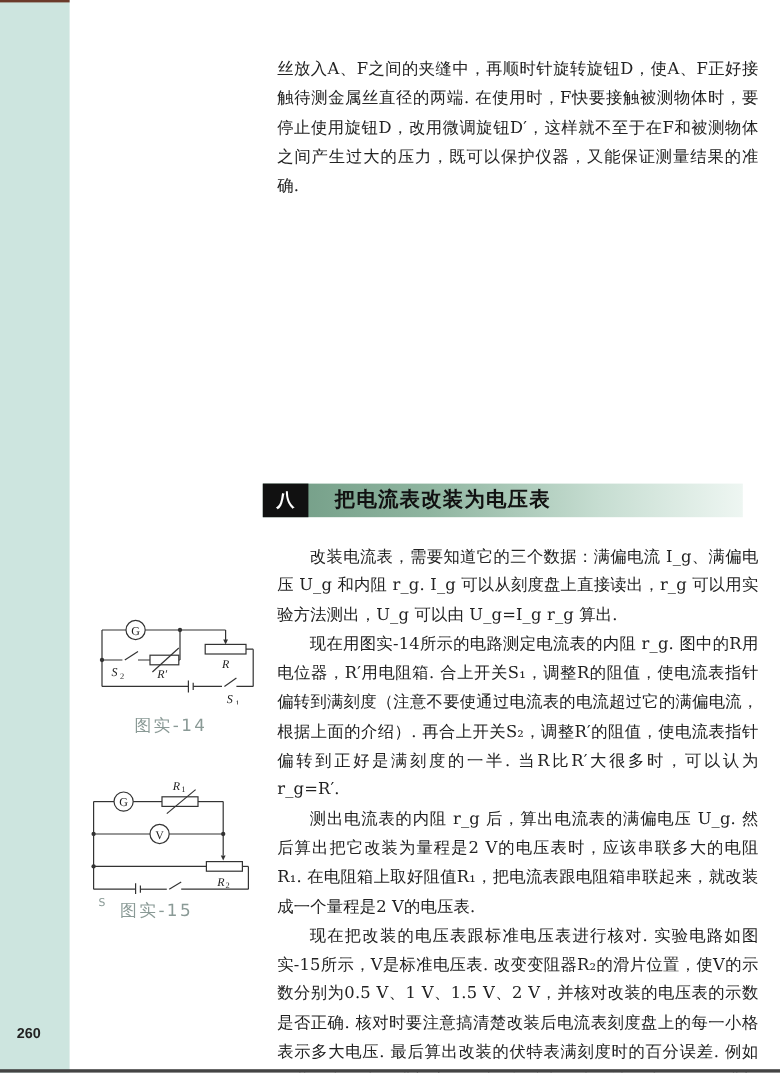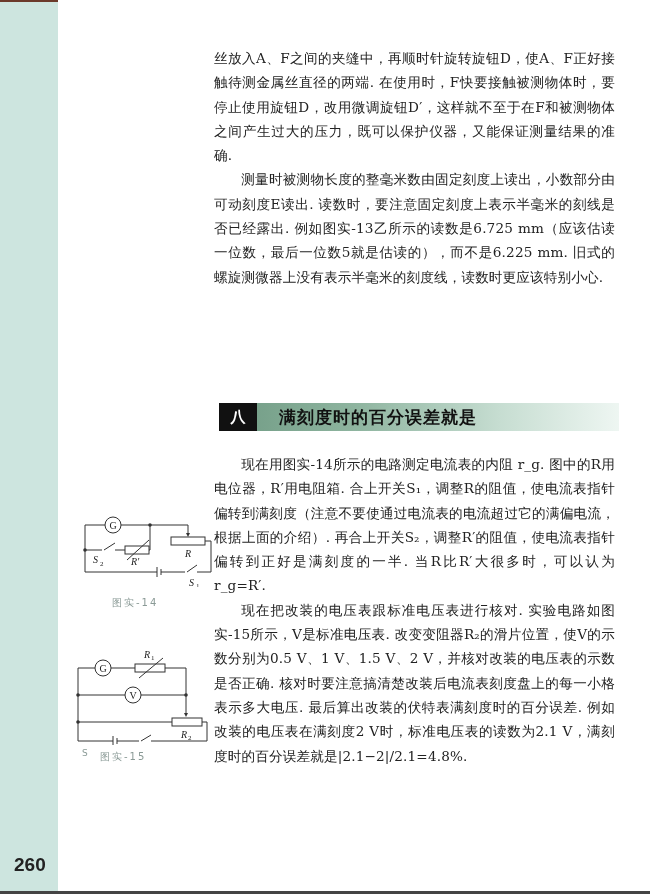--- a/index.html
+++ b/index.html
@@ -1,51 +1,52 @@
 <!DOCTYPE html>
 <html><head>
 <meta charset="utf-8">
 <style>
   html,body{margin:0;padding:0;}
   body{width:650px;height:894px;position:relative;background:#fff;overflow:hidden;
        font-family:"DejaVu Serif",serif;color:#222;}
   .sidebar{position:absolute;left:0;top:0;width:58px;height:894px;background:#cde5df;}
   .sidebar-top{position:absolute;left:0;top:0;width:58px;height:2px;background:#6b3a2a;}
   .bottom-rule{position:absolute;left:0;top:891px;width:650px;height:3px;background:#444;}
-  .text{position:absolute;left:214px;width:401px;font-size:13.6px;line-height:24.3px;letter-spacing:0.15px;}
+  .text{position:absolute;left:231px;width:401px;font-size:13.6px;line-height:24.3px;letter-spacing:0.15px;}
   .p{margin:0;text-align:justify;text-indent:2em;}
   .p.noindent{text-indent:0;}
   .header{position:absolute;left:219px;top:403px;width:400px;height:28px;
           background:linear-gradient(to right,#6f9a83 0%,#8fb5a0 35%,#c6ddd1 70%,#eef6f2 100%);}
   .header-num{position:absolute;left:0;top:0;width:38px;height:28px;background:#111;color:#fff;
           font-family:"DejaVu Sans",sans-serif;font-size:15px;line-height:28px;text-align:center;font-weight:bold;}
   .header-title{position:absolute;left:60px;top:0;height:28px;line-height:28px;color:#111;
           font-family:"DejaVu Sans",sans-serif;font-size:17px;font-weight:bold;letter-spacing:1px;}
   .fig{position:absolute;}
-  .fig-caption{position:absolute;font-size:10px;color:#8a9a96;letter-spacing:2px;font-family:"DejaVu Sans",sans-serif;}
-  .page-num{position:absolute;left:14px;top:854px;font-family:"Liberation Sans",sans-serif;font-weight:bold;font-size:19px;color:#222;}
+  .fig-caption{position:absolute;font-size:14px;color:#8a9a96;letter-spacing:2px;font-family:"DejaVu Sans",sans-serif;}
+  .page-num{position:absolute;left:14px;top:854px;font-family:"Liberation Sans",sans-serif;font-weight:bold;font-size:12px;color:#222;}
 </style>
 </head>
 <body>
 
 <div class="sidebar"></div>
 <div class="sidebar-top"></div>
 
 <div class="text" style="top:46px;">
   <p class="p noindent">丝放入A、F之间的夹缝中，再顺时针旋转旋钮D，使A、F正好接触待测金属丝直径的两端. 在使用时，F快要接触被测物体时，要停止使用旋钮D，改用微调旋钮D′，这样就不至于在F和被测物体之间产生过大的压力，既可以保护仪器，又能保证测量结果的准确.</p>
-  <p class="p">测量时被测物长度的整毫米数由固定刻度上读出，小数部分由可动刻度E读出. 读数时，要注意固定刻度上表示半毫米的刻线是否已经露出. 例如图实-13乙所示的读数是6.725 mm（应该估读一位数，最后一位数5就是估读的），而不是6.225 mm. 旧式的螺旋测微器上没有表示半毫米的刻度线，读数时更应该特别小心.</p>
 </div>
 
 <div class="header">
   <div class="header-num">八</div>
-  <div class="header-title">满刻度时的百分误差就是</div>
+  <div class="header-title">把电流表改装为电压表</div>
 </div>
 
 <div class="text" style="top:452px;">
+  <p class="p">改装电流表，需要知道它的三个数据：满偏电流 I_g、满偏电压 U_g 和内阻 r_g. I_g 可以从刻度盘上直接读出，r_g 可以用实验方法测出，U_g 可以由 U_g=I_g r_g 算出.</p>
   <p class="p">现在用图实-14所示的电路测定电流表的内阻 r_g. 图中的R用电位器，R′用电阻箱. 合上开关S₁，调整R的阻值，使电流表指针偏转到满刻度（注意不要使通过电流表的电流超过它的满偏电流，根据上面的介绍）. 再合上开关S₂，调整R′的阻值，使电流表指针偏转到正好是满刻度的一半. 当R比R′大很多时，可以认为 r_g=R′.</p>
+  <p class="p">测出电流表的内阻 r_g 后，算出电流表的满偏电压 U_g. 然后算出把它改装为量程是2 V的电压表时，应该串联多大的电阻R₁. 在电阻箱上取好阻值R₁，把电流表跟电阻箱串联起来，就改装成一个量程是2 V的电压表.</p>
   <p class="p">现在把改装的电压表跟标准电压表进行核对. 实验电路如图实-15所示，V是标准电压表. 改变变阻器R₂的滑片位置，使V的示数分别为0.5 V、1 V、1.5 V、2 V，并核对改装的电压表的示数是否正确. 核对时要注意搞清楚改装后电流表刻度盘上的每一小格表示多大电压. 最后算出改装的伏特表满刻度时的百分误差. 例如改装的电压表在满刻度2 V时，标准电压表的读数为2.1 V，满刻度时的百分误差就是|2.1−2|/2.1=4.8%.</p>
 </div>
 
 <svg class="fig" style="left:75px;top:512px;" width="140" height="75">
   <g stroke="#333" stroke-width="1" fill="none">
     <line x1="10" y1="13" x2="30" y2="13"></line>
     <circle cx="38" cy="13" r="8" fill="#fff"></circle>
     <line x1="46" y1="13" x2="75" y2="13"></line>
     <line x1="75" y1="13" x2="113" y2="13"></line>
     <line x1="113" y1="13" x2="113" y2="23"></line>

